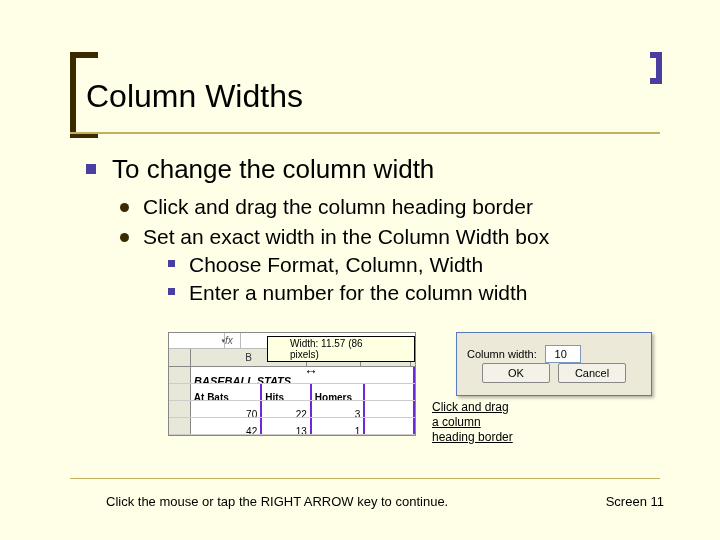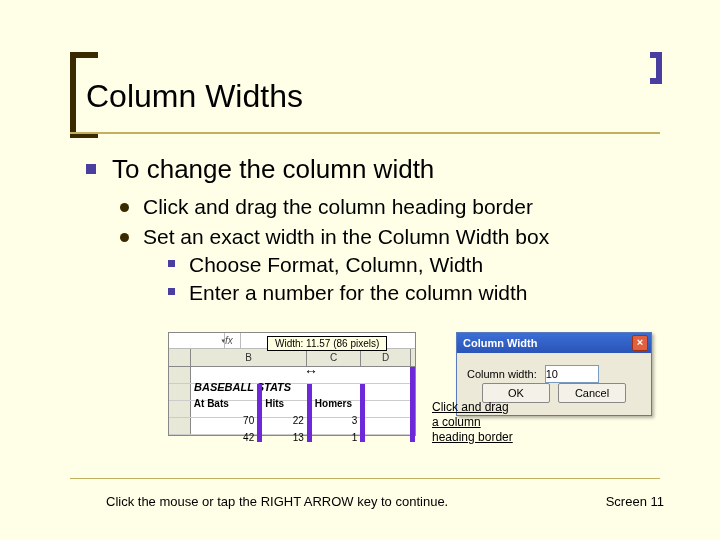--- a/index.html
+++ b/index.html
@@ -70,29 +70,29 @@
   }
   .excel .fxrow { height: 16px; border-bottom: 1px solid #bbb; display:flex; align-items:center; }
   .excel .fxrow .namebox { width: 56px; border-right:1px solid #bbb; height:100%; display:flex; align-items:center; justify-content:flex-end; padding-right:4px; color:#555; position:relative;}
   .excel .fxrow .namebox::after{ content:"▾"; font-size:7px; position:absolute; right:-1px; top:4px; color:#555;}
   .excel .fxrow .fx { width: 16px; text-align:left; font-style: italic; color:#555; border-right:1px solid #bbb; height:100%; line-height:15px;}
   .tooltip {
     position: absolute;
     left: 98px; top: 3px;
     background: #ffffe1;
     border: 1px solid #000;
-    padding: 1px 7px;
+    padding: 1px 22px;
     font-size: 10px;
     z-index: 5;
   }
   .colhead { display:flex; height:18px; background:#e8e8d8; border-bottom:1px solid #888; }
   .colhead div { border-right:1px solid #888; text-align:center; line-height:17px; color:#333; }
   .rowhead { width:22px; background:#e8e8d8; border-right:1px solid #888; text-align:center; font-size:9px; color:#333;}
   .row { display:flex; height:17px; border-bottom:1px solid #ccc; }
-  .row .c { border-right:5px solid #6d28d9; padding:12px 3px; line-height:16px; overflow:hidden; white-space:nowrap;text-decoration:underline;}
+  .row .c { border-right:2px solid #6d28d9; padding:6px 3px; line-height:16px; overflow:hidden; white-space:nowrap;text-decoration:underline;}
   .cA{width:72px;} .cB{width:50px;} .cC{width:54px;} .cD{width:50px;}
   .bold { font-weight:bold; }
   .num { text-align:right; }
   .resize-cursor {
     position: absolute;
     left: 135px; top: 28px;
     font-size: 14px; color:#000; z-index:6;
   }
   .resize-cursor::before{content:"↔"; font-weight:bold;}
 
@@ -113,21 +113,21 @@
     color:#fff; font-weight:bold;
     display:flex; align-items:center; justify-content:space-between;
     padding: 0 3px 0 6px;
   }
   .dialog .tbar .x {
     width:16px;height:16px;background:#e06040;border:1px solid #a03010;color:#fff;text-align:center;line-height:13px;font-size:11px;border-radius:2px;
   }
   .dialog .body { padding: 12px 10px 8px 10px; }
   .dialog .body .field { display:flex; align-items:center; gap:8px; }
   .dialog .body .field input {
-    width: 54px; height:18px; border:1px solid #7a9ac0; text-align:left; padding-right:4px; font-size:11px;
+    width: 36px; height:18px; border:1px solid #7a9ac0; text-align:center; padding-right:4px; font-size:11px;
   }
   .dialog .btns { display:flex; gap:8px; justify-content:center; margin-bottom:4px;}
   .dialog .btns button {
     width:68px; height:20px; border:1px solid #888; background:#f4f2e8; font-size:11px; border-radius:2px;
   }
 
   .callout {
     position: absolute;
     left: 432px; top: 400px;
     font-size: 12px; line-height: 1.25; text-decoration: underline;
@@ -213,24 +213,20 @@
     <div class="row">
       <div class="rowhead"></div>
       <div class="c cA num">42</div>
       <div class="c cB num">13</div>
       <div class="c cC num">1</div>
       <div class="c cD"></div>
     </div>
   </div>
 
   <div class="dialog">
-    <div class="tbar">
-      <span>Column Width</span>
-      <span class="x">×</span>
-    </div>
     <div class="body">
       <div class="field">
         <span>Column width:</span>
         <input type="text" value="10" style="">
       </div>
       <div class="btns">
         <button>OK</button>
         <button>Cancel</button>
       </div>
     </div>

